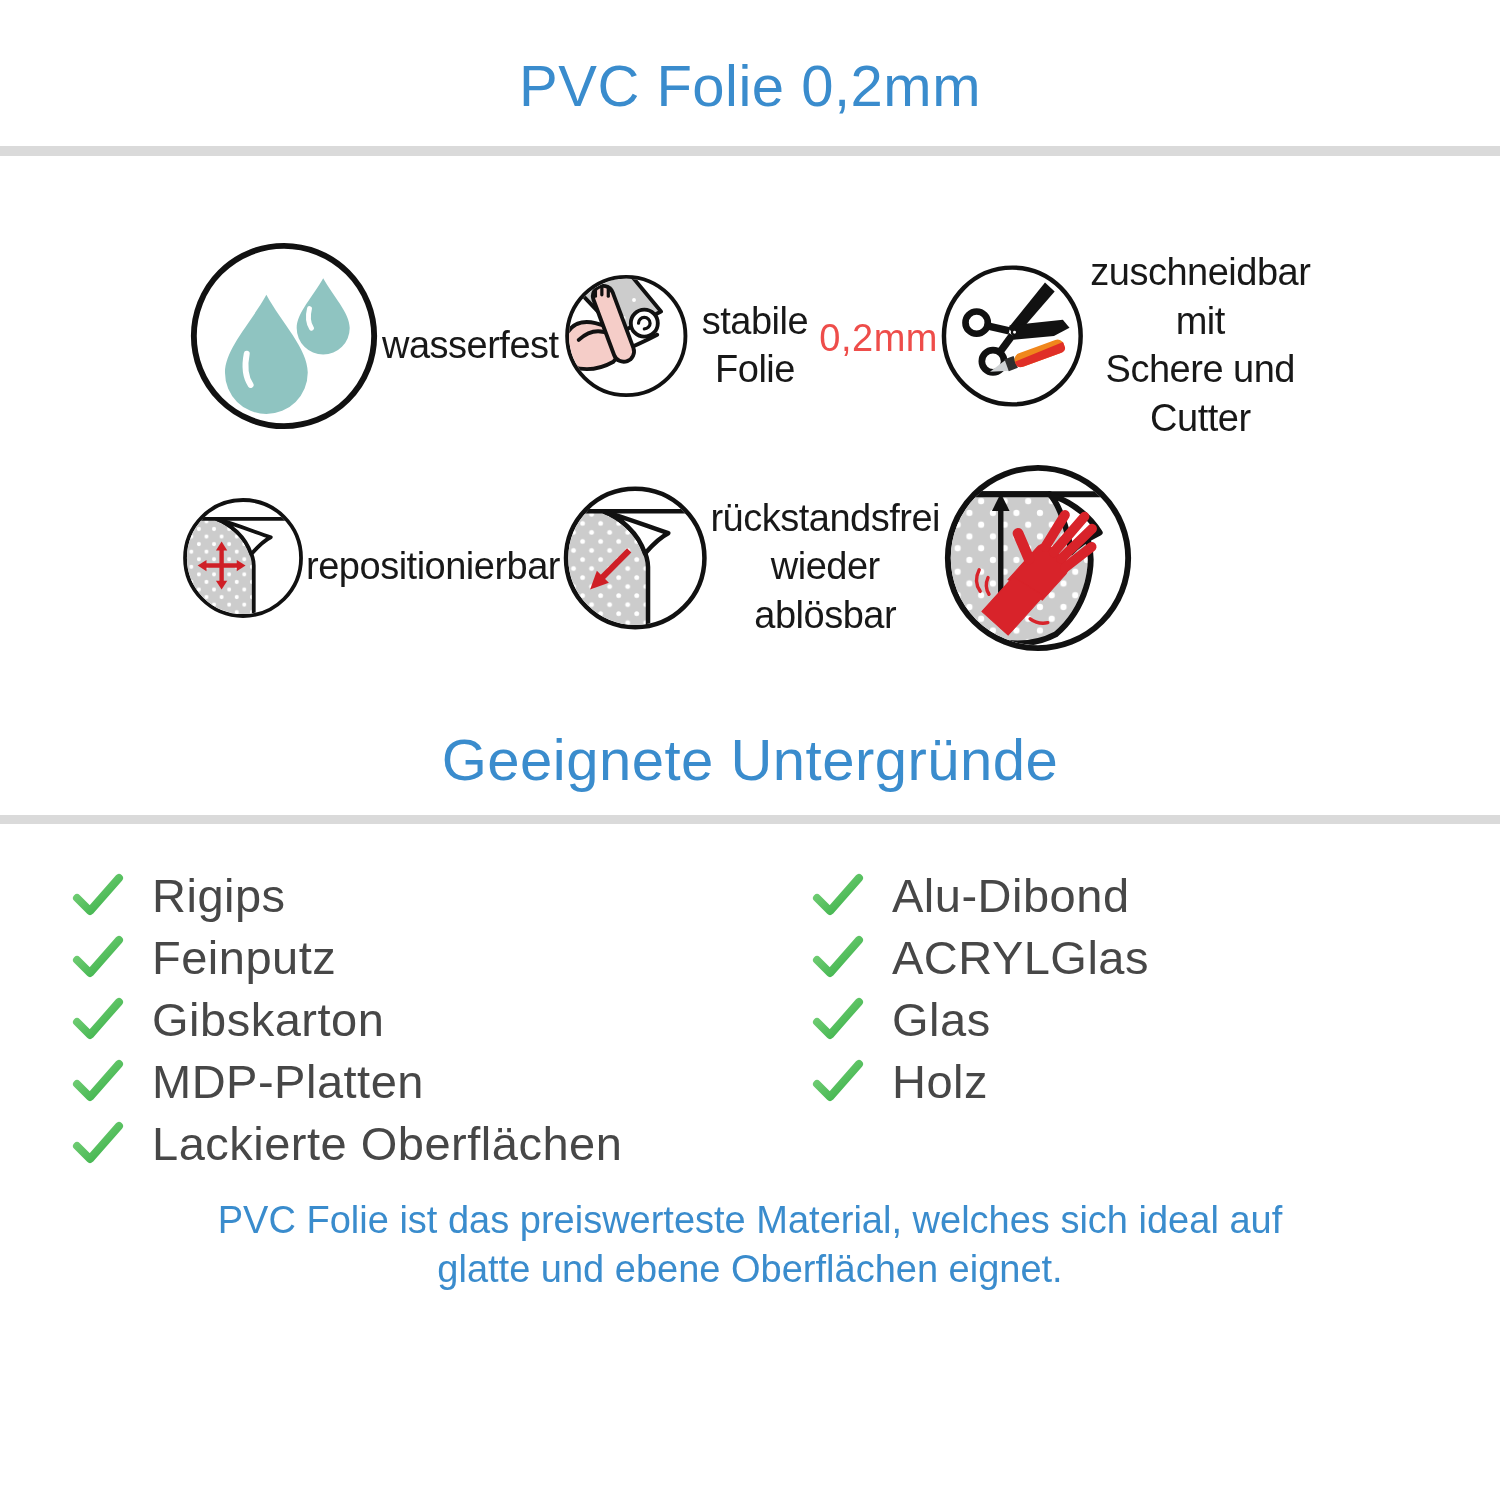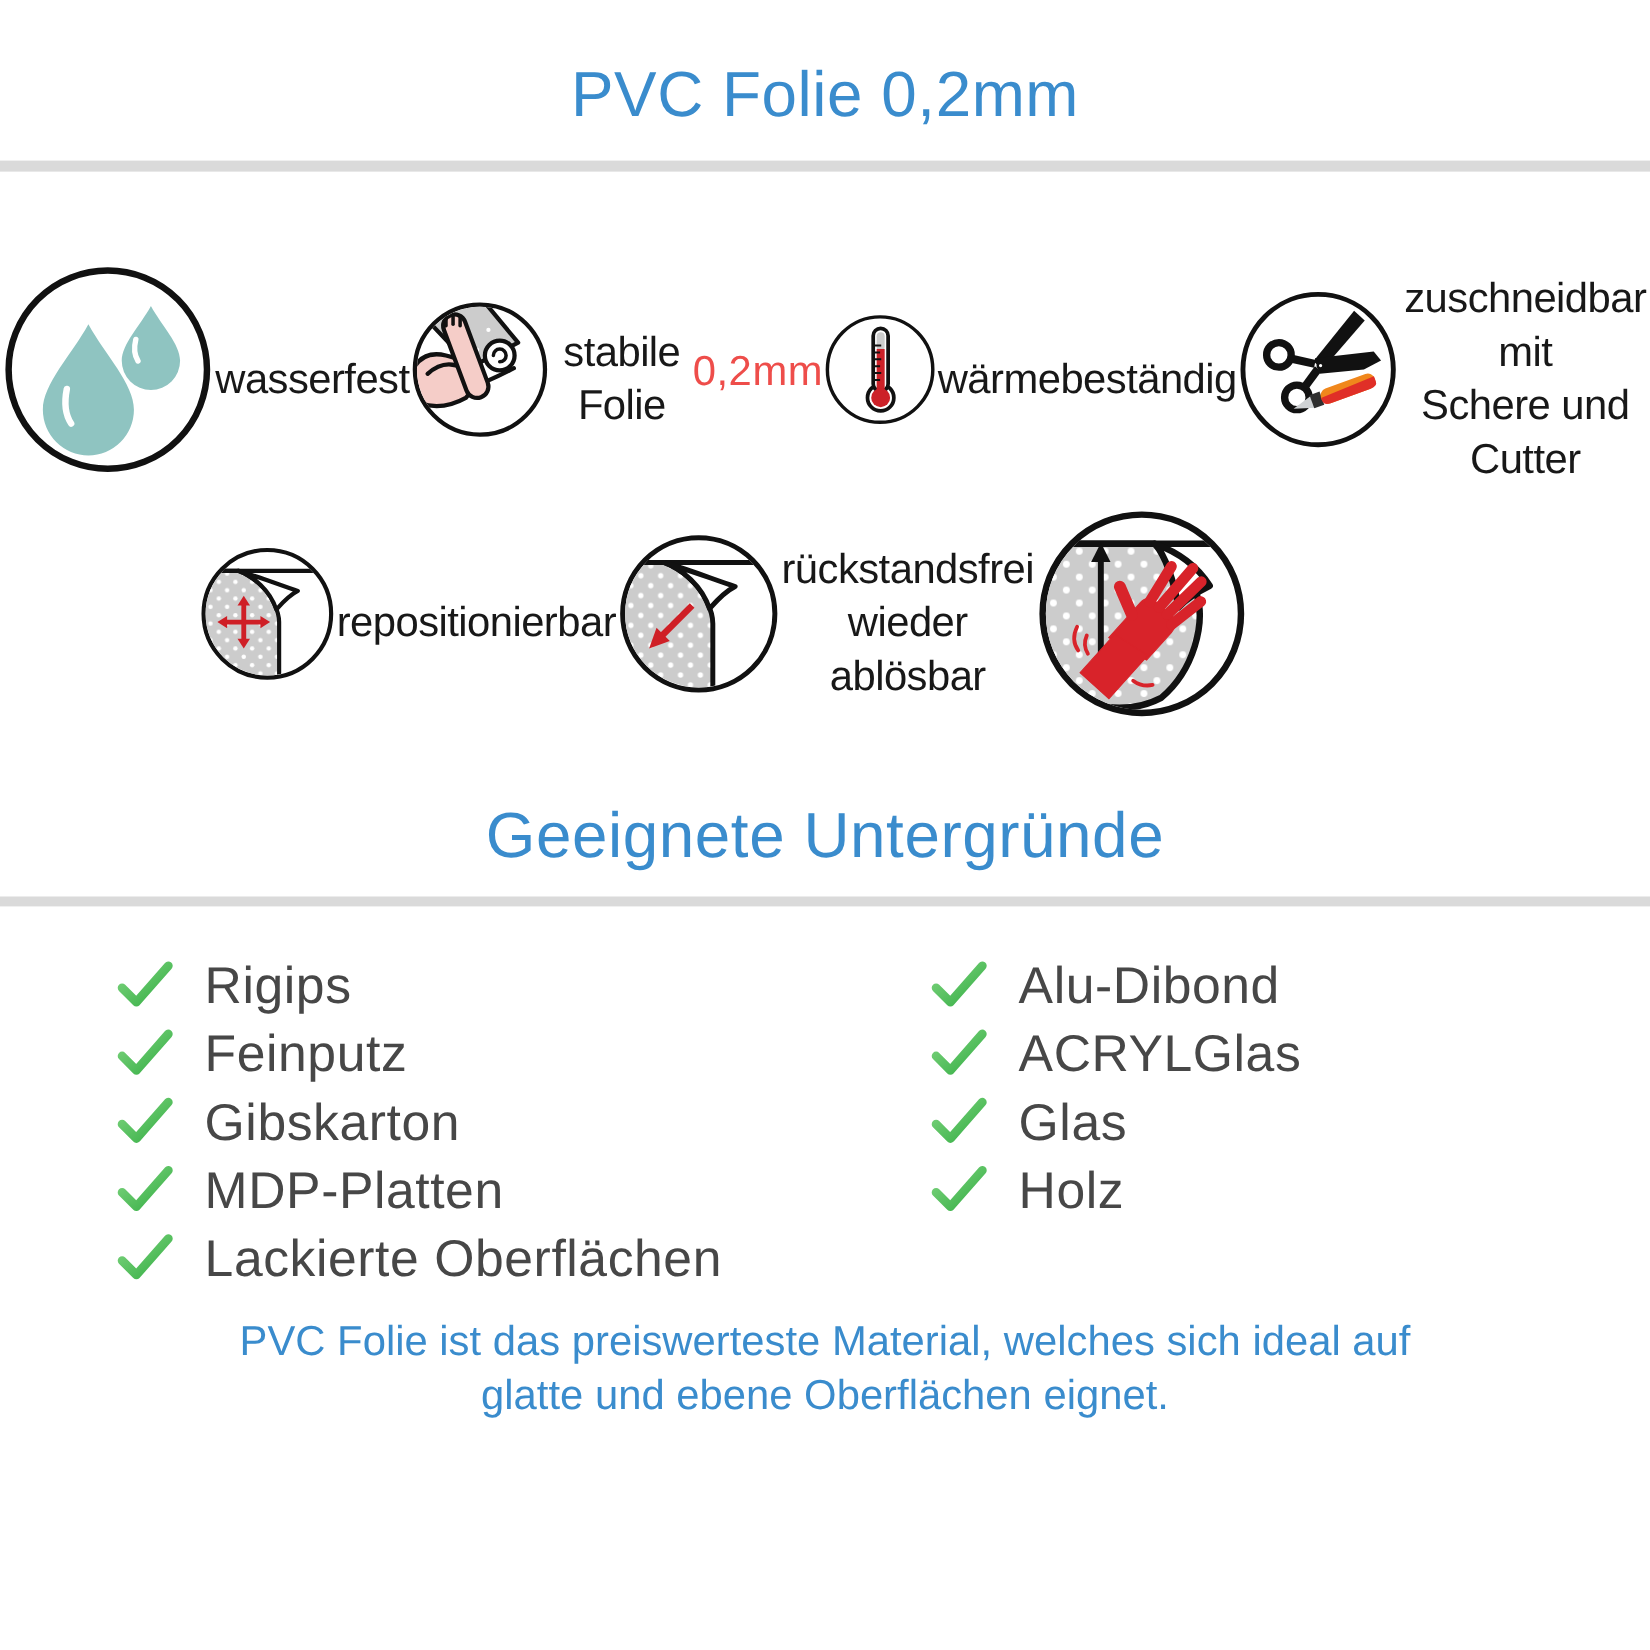--- a/index.html
+++ b/index.html
@@ -20,21 +20,21 @@
   .row2 .feature { width:380px; }
   .icon-circle { width:196px; height:196px; }
   .feature-label {
     margin-top:18px; font-size:38px; line-height:1.28; color:#181818;
     text-align:center; white-space:pre-line; letter-spacing:-0.5px;
   }
   .feature-sublabel { margin-top:5px; font-size:38px; color:#ee4d4a; letter-spacing:0.5px;text-align:right; }
 
   .section-title { margin-top:70px; }
 
-  .surfaces { display:flex; margin-top:46px; padding-left:106px; }
+  .surfaces { display:flex; margin-top:46px; padding-left:72px; }
   .surface-col-left  { width:740px; }
   .surface-col-right { flex:1; }
   .surface-item { display:flex; align-items:center; margin-bottom:10px; height:52px; }
   .check-icon { width:52px; height:46px; margin-right:28px; flex:0 0 auto; }
   .surface-label { font-size:47px; color:#474747; letter-spacing:0.5px; }
 
   .footer { margin-top:16px; text-align:center; font-size:38px; line-height:1.3; color:#3a8ccd; }
 </style>
 </head>
 <body>
@@ -94,39 +94,20 @@
         <line x1="96" y1="124" x2="64" y2="38" stroke="#f5cdc8" stroke-width="26" stroke-linecap="round"></line>
         <line x1="52" y1="26" x2="52" y2="38" stroke="#111" stroke-width="5" stroke-linecap="round"></line>
         <line x1="62" y1="22" x2="62" y2="36" stroke="#111" stroke-width="5" stroke-linecap="round"></line>
         <line x1="72" y1="24" x2="72" y2="38" stroke="#111" stroke-width="5" stroke-linecap="round"></line>
       </g>
     </svg>
     <div class="feature-label">stabile Folie</div>
     <div class="feature-sublabel">0,2mm</div>
   </div>
 
-  <div class="feature">
-    <svg class="icon-circle" viewBox="0 0 200 200">
-      <circle cx="100" cy="100" r="92" fill="#fff" stroke="#111" stroke-width="6"></circle>
-      <circle cx="101" cy="149" r="23" fill="#fff" stroke="#111" stroke-width="6.5"></circle>
-      <rect x="88" y="28" width="26" height="110" rx="13" fill="#fff" stroke="#111" stroke-width="6.5"></rect>
-      <rect x="94" y="35" width="14" height="32" rx="7" fill="#cccccc"></rect>
-      <rect x="94" y="64" width="14" height="76" fill="#cc2128"></rect>
-      <circle cx="101" cy="149" r="16.5" fill="#cc2128"></circle>
-      <g stroke="#111" stroke-width="3.4">
-        <line x1="90" y1="58" x2="102" y2="58"></line>
-        <line x1="90" y1="70" x2="100" y2="70"></line>
-        <line x1="90" y1="82" x2="102" y2="82"></line>
-        <line x1="90" y1="94" x2="100" y2="94"></line>
-        <line x1="90" y1="106" x2="102" y2="106"></line>
-        <line x1="90" y1="118" x2="100" y2="118"></line>
-      </g>
-    </svg>
-    <div class="feature-label">wärmebeständig</div>
-  </div>
 
   <div class="feature">
     <svg class="icon-circle" viewBox="0 0 200 200">
       <circle cx="100" cy="100" r="92" fill="#fff" stroke="#111" stroke-width="6"></circle>
       <g clip-path="url(#circleclip)">
 
         <polygon points="94,90 144,28 157,40 106,99" fill="#111"></polygon>
         <polygon points="96,86 168,78 177,89 156,100 102,105" fill="#111"></polygon>
         <circle cx="52" cy="82" r="15" fill="none" stroke="#111" stroke-width="9"></circle>
         <line x1="65" y1="86" x2="96" y2="93" stroke="#111" stroke-width="10"></line>

